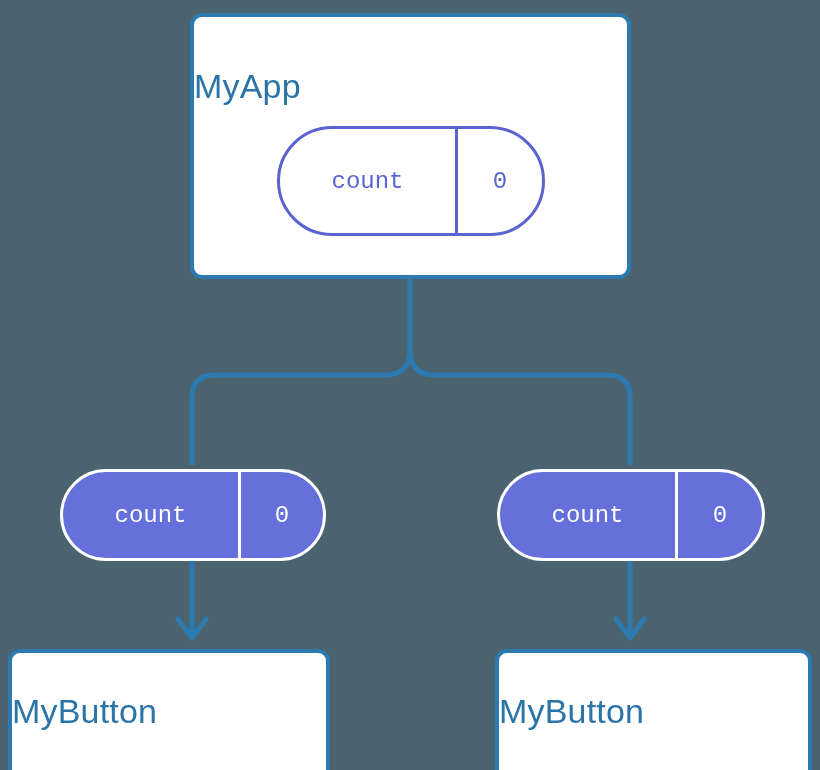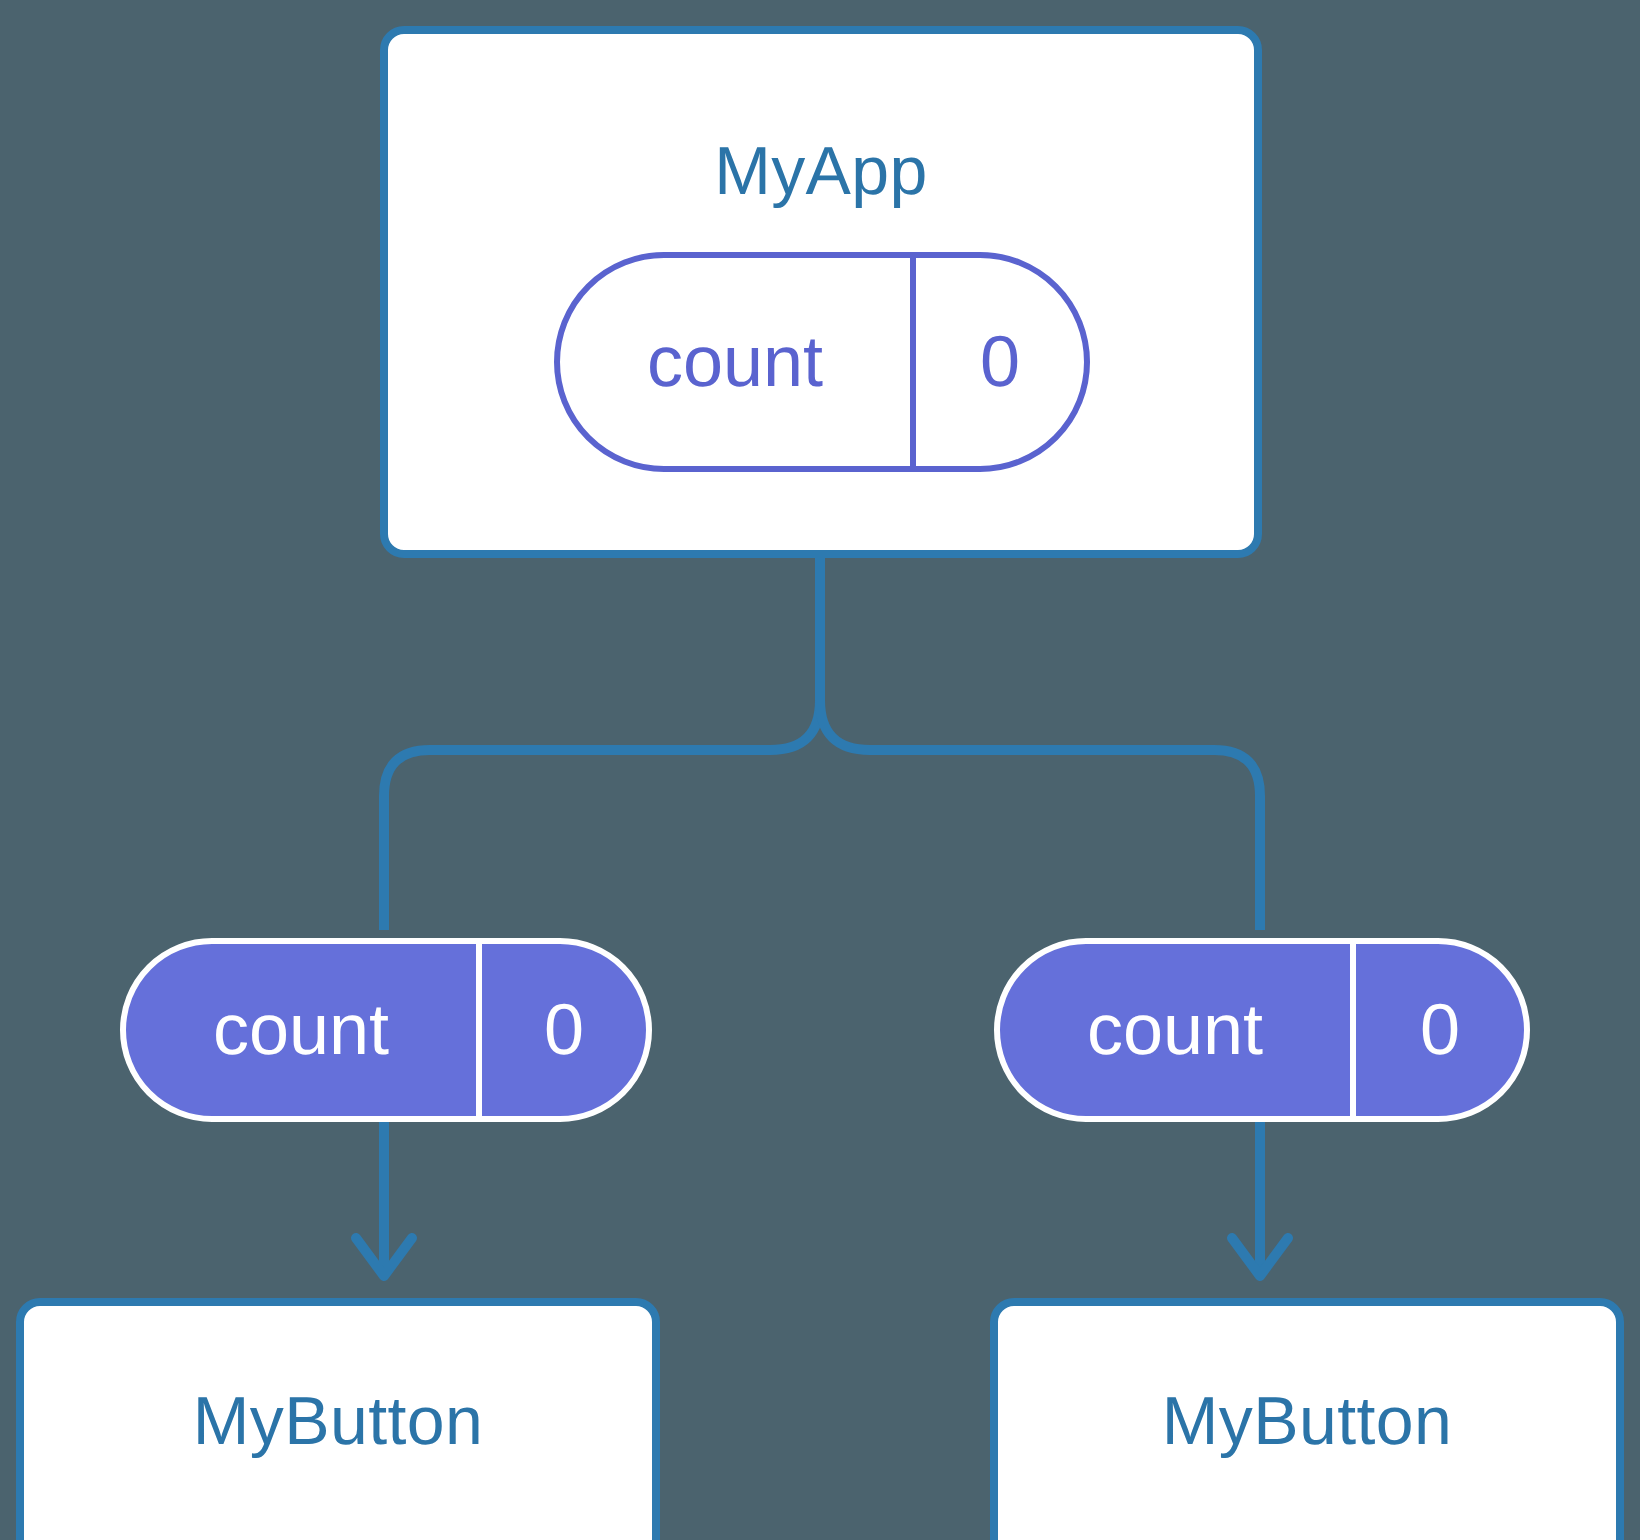--- a/index.html
+++ b/index.html
@@ -35,21 +35,20 @@
     box-sizing: border-box;
     background: #ffffff;
     border: 4px solid #2d7ab0;
     border-radius: 12px;
     z-index: 2;
   }
   .component-title {
     color: #2b74a8;
     font-size: 34px;
     font-weight: 400;
-    text-align: center;
     white-space: nowrap;
     letter-spacing: 0.2px;
   }
 
   #node-myapp {
     left: 190px;
     top: 13px;
     width: 441px;
     height: 266px;
   }
@@ -82,23 +81,24 @@
     align-items: stretch;
     border-radius: 999px;
     overflow: hidden;
     z-index: 3;
   }
   .pill-label,
   .pill-value {
     display: flex;
     align-items: center;
     justify-content: center;
-    font-size: 36px;
+    font-size: 24px;
     font-weight: 400;
     white-space: nowrap;
+    font-family: Liberation Mono, monospace;
   }
 
   
   .state-pill.outline {
     background: #ffffff;
     border: 3px solid #5a63cf;
   }
   .state-pill.outline .pill-label,
   .state-pill.outline .pill-value {
     color: #5a63cf;

